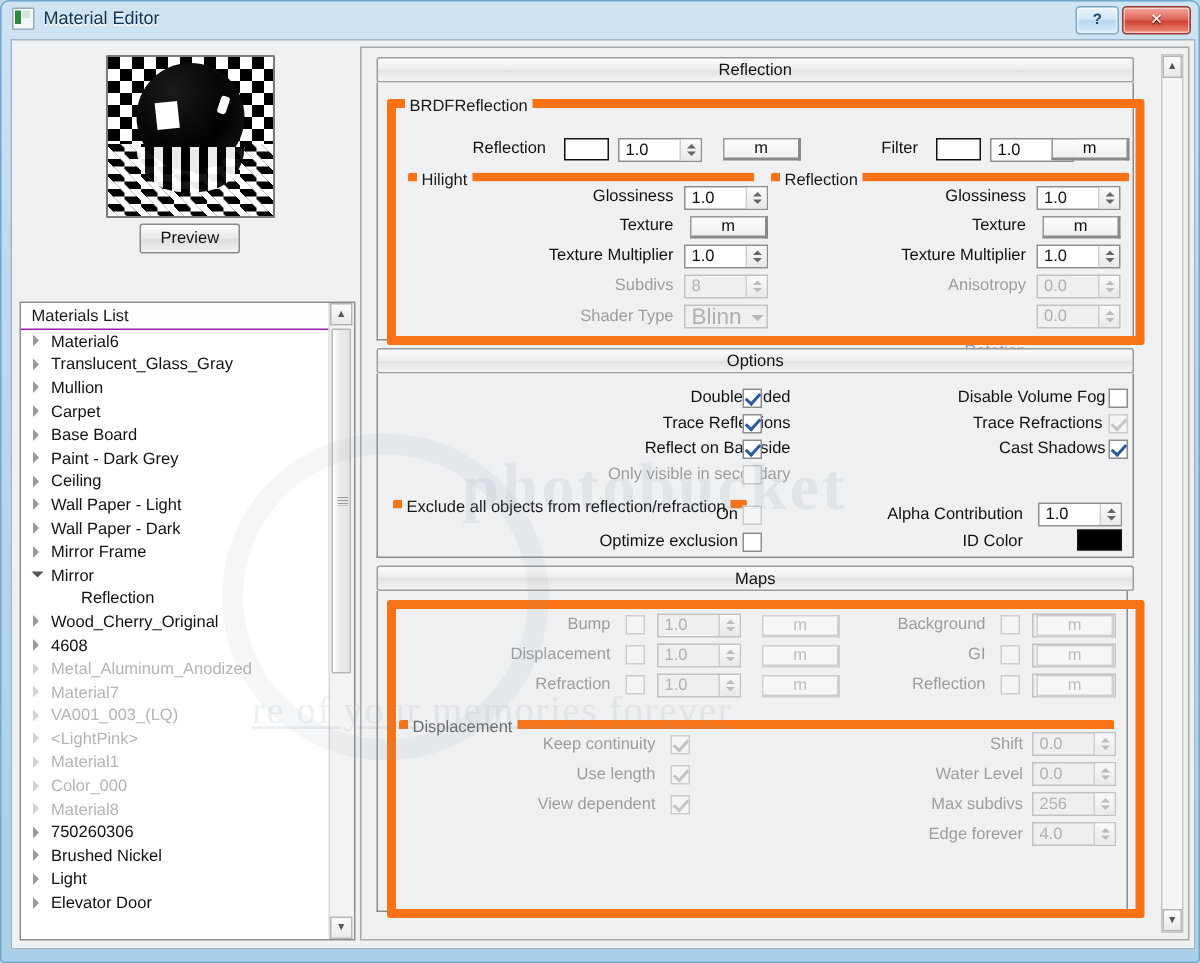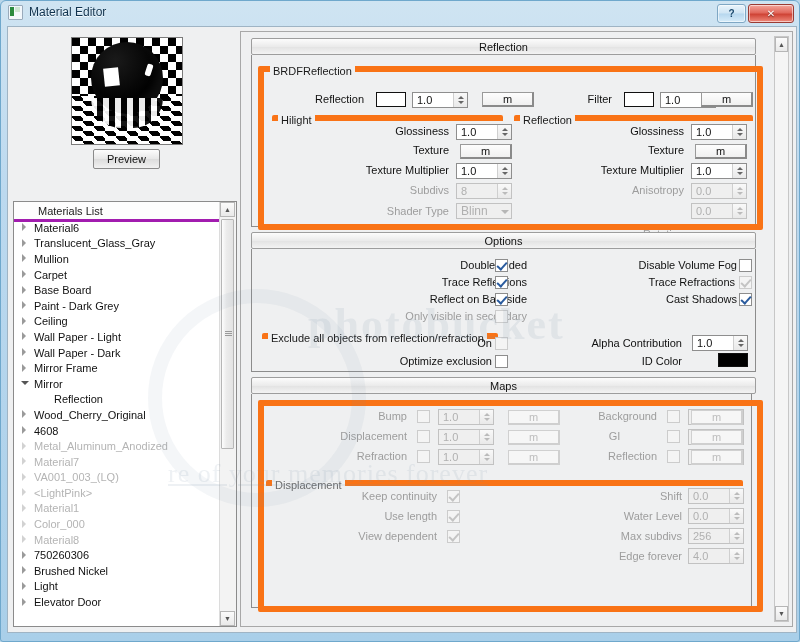--- a/index.html
+++ b/index.html
@@ -96,22 +96,22 @@
     background:linear-gradient(to bottom,#fdfdfd,#e7e7e7 50%,#dcdcdc 51%,#f1f1f1);
     font-size:11px;display:flex;align-items:center;justify-content:center;
     color:#111;
   }
   #materials-panel{
     position:absolute;left:5px;top:174px;width:222px;height:424px;
     background:#fff;border:1px solid #8b8b8b;
   }
   #materials-header{
     position:absolute;left:0;top:0;right:0;height:17px;
-    border-bottom:3px solid #a21caf;
-    display:flex;align-items:center;padding-left:24px;
+    border-bottom:1px solid #a21caf;
+    display:flex;align-items:center;padding-left:7px;
     font-size:11px;color:#1a1a1a;background:#fdfdfd;
   }
   #materials-scroll{
     position:absolute;left:0;top:18px;right:16px;bottom:0;
     overflow:hidden;
   }
   .mat-row{
     height:15.6px;display:flex;align-items:center;
     padding-left:20px;font-size:11px;color:#111;white-space:nowrap;
   }
@@ -224,21 +224,21 @@
     content:"";position:absolute;left:3px;top:0px;width:4px;height:8px;
     border:solid #2a5b9e;border-width:0 2px 2px 0;transform:rotate(42deg);
   }
   .cb.dis{border-color:#cccccc;background:#f4f4f4;}
   .cb.dis.checked::after{border-color:#c4c4c4;}
   .combo{
     position:absolute;height:16px;box-sizing:border-box;
     border:1px solid #c2c2c2;background:#efefef;
     display:flex;align-items:center;
   }
-  .combo .cv{padding-left:4px;font-size:12px;color:#b0b0b0;flex:1;}
+  .combo .cv{padding-left:4px;font-size:15px;color:#b0b0b0;flex:1;}
   .combo .carrow{
     width:14px;height:14px;position:relative;flex:none;
   }
   .combo .carrow::after{
     content:"";position:absolute;left:4px;top:6px;
     border-left:4px solid transparent;border-right:4px solid transparent;
     border-top:4px solid #b6b6b6;
   }
   #right-vscroll{
     position:absolute;right:3px;top:4px;width:15px;bottom:4px;
@@ -554,21 +554,21 @@
           <span class="mbtn dis" style="left:256px;top:56px;width:52px;">m</span>
 
           <span class="lbl dim" style="left:320px;top:16px;width:85px;">Background</span>
           <span class="cb dis" style="left:415px;top:16px;"></span>
           <span class="spin dis" style="left:436px;top:15px;width:56px;">
               <span class="val">1.0</span>
               <span class="arrows"></span>
             </span>
           <span class="mbtn dis" style="left:-1px;top:16px;width:52px;position:absolute;left:439px;top:16px;">m</span>
 
-          <span class="lbl dim" style="left:320px;top:36px;width:85px;text-align:center;">GI</span>
+          <span class="lbl dim" style="left:320px;top:36px;width:85px;">GI</span>
           <span class="cb dis" style="left:415px;top:36px;"></span>
           <span class="spin dis" style="left:436px;top:35px;width:56px;">
               <span class="val">1.0</span>
               <span class="arrows"></span>
             </span>
           <span class="mbtn dis" style="left:439px;top:36px;width:52px;">m</span>
 
           <span class="lbl dim" style="left:320px;top:56px;width:85px;">Reflection</span>
           <span class="cb dis" style="left:415px;top:56px;"></span>
           <span class="spin dis" style="left:436px;top:55px;width:56px;">

